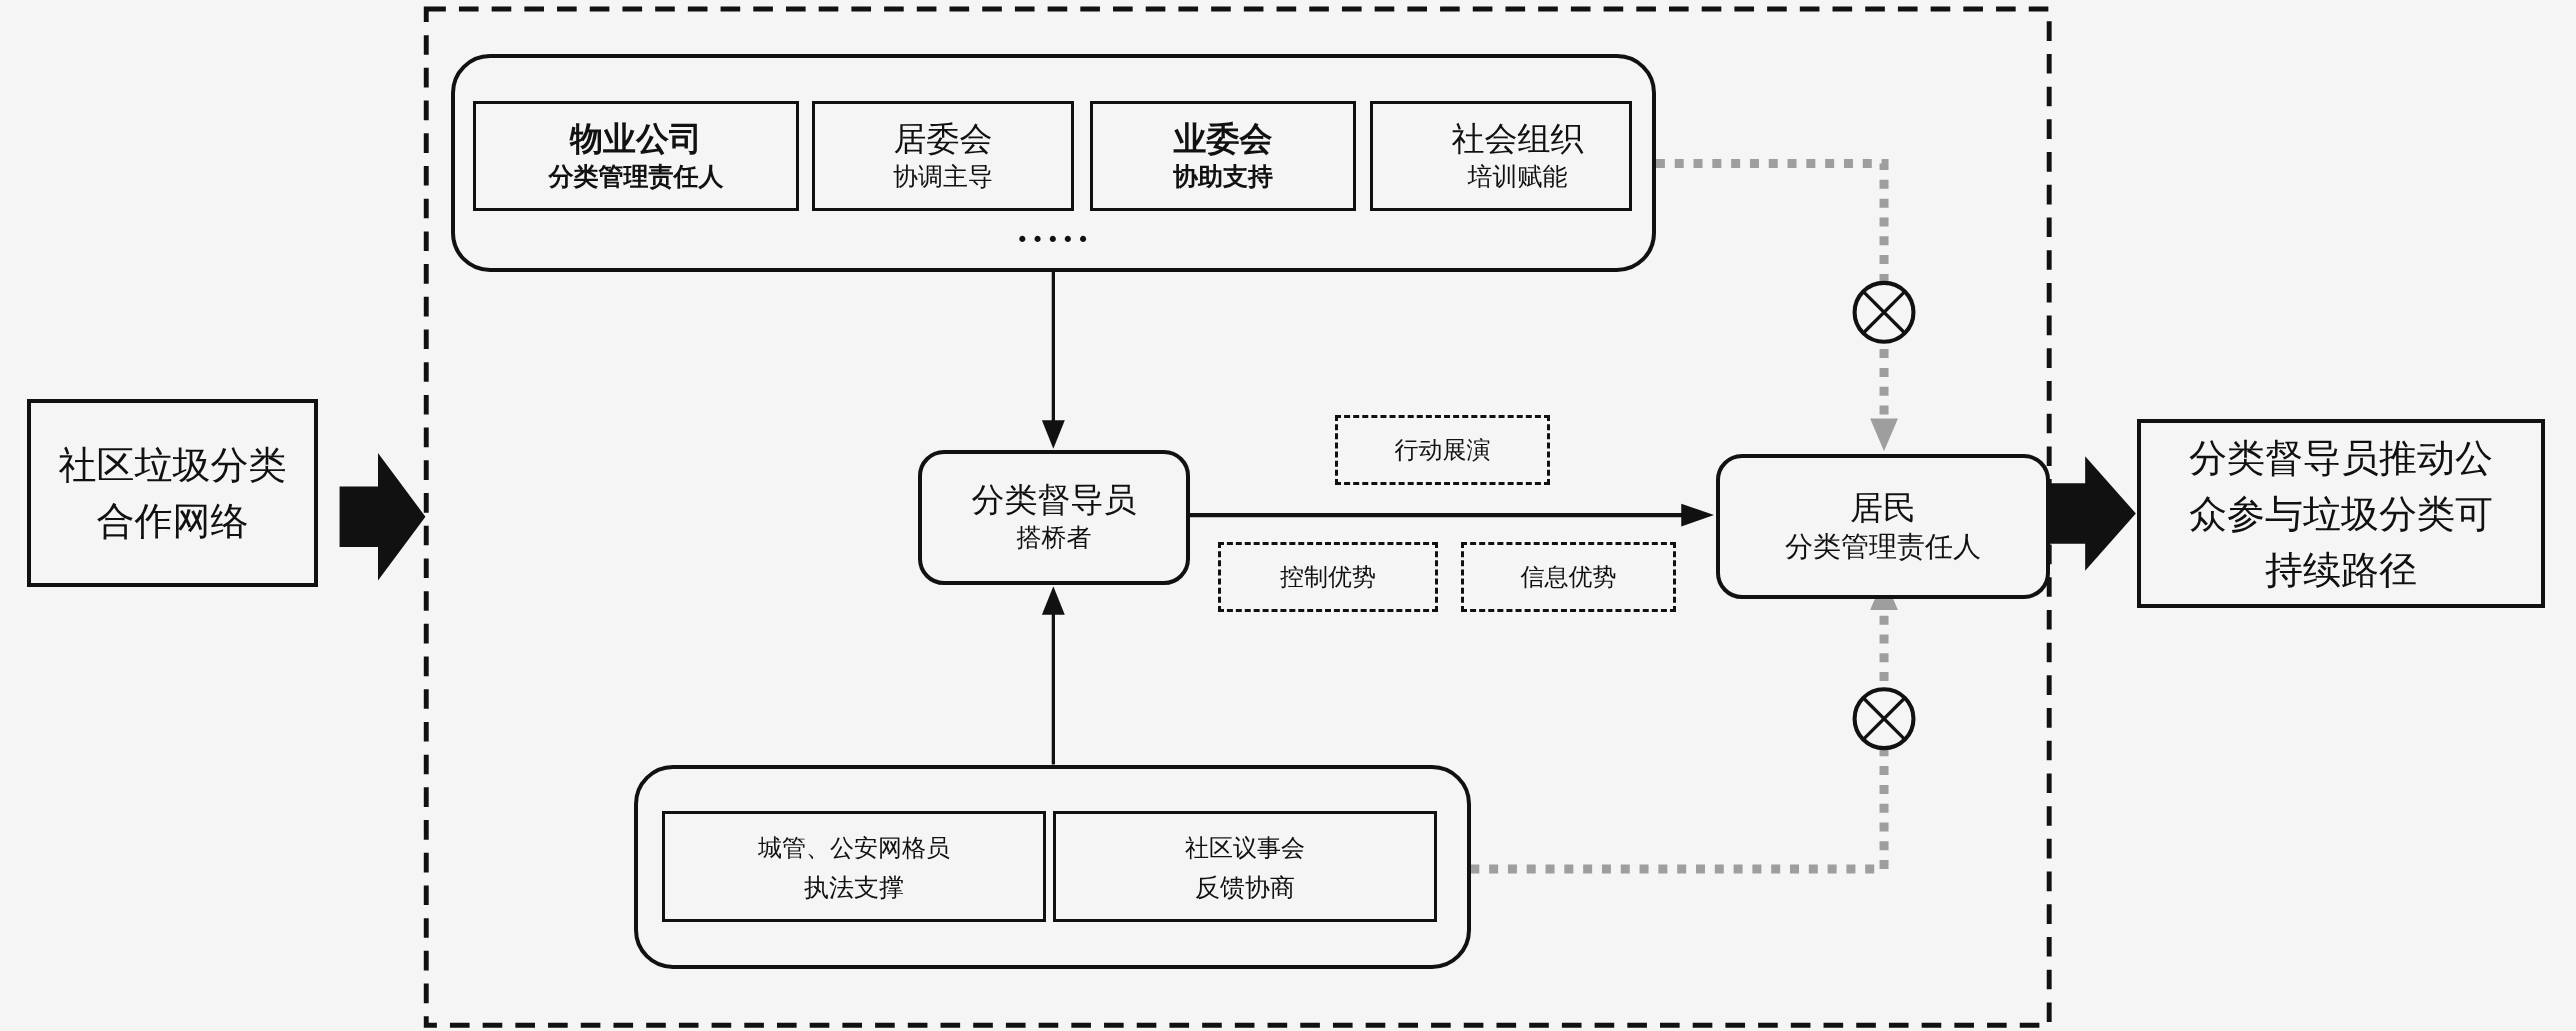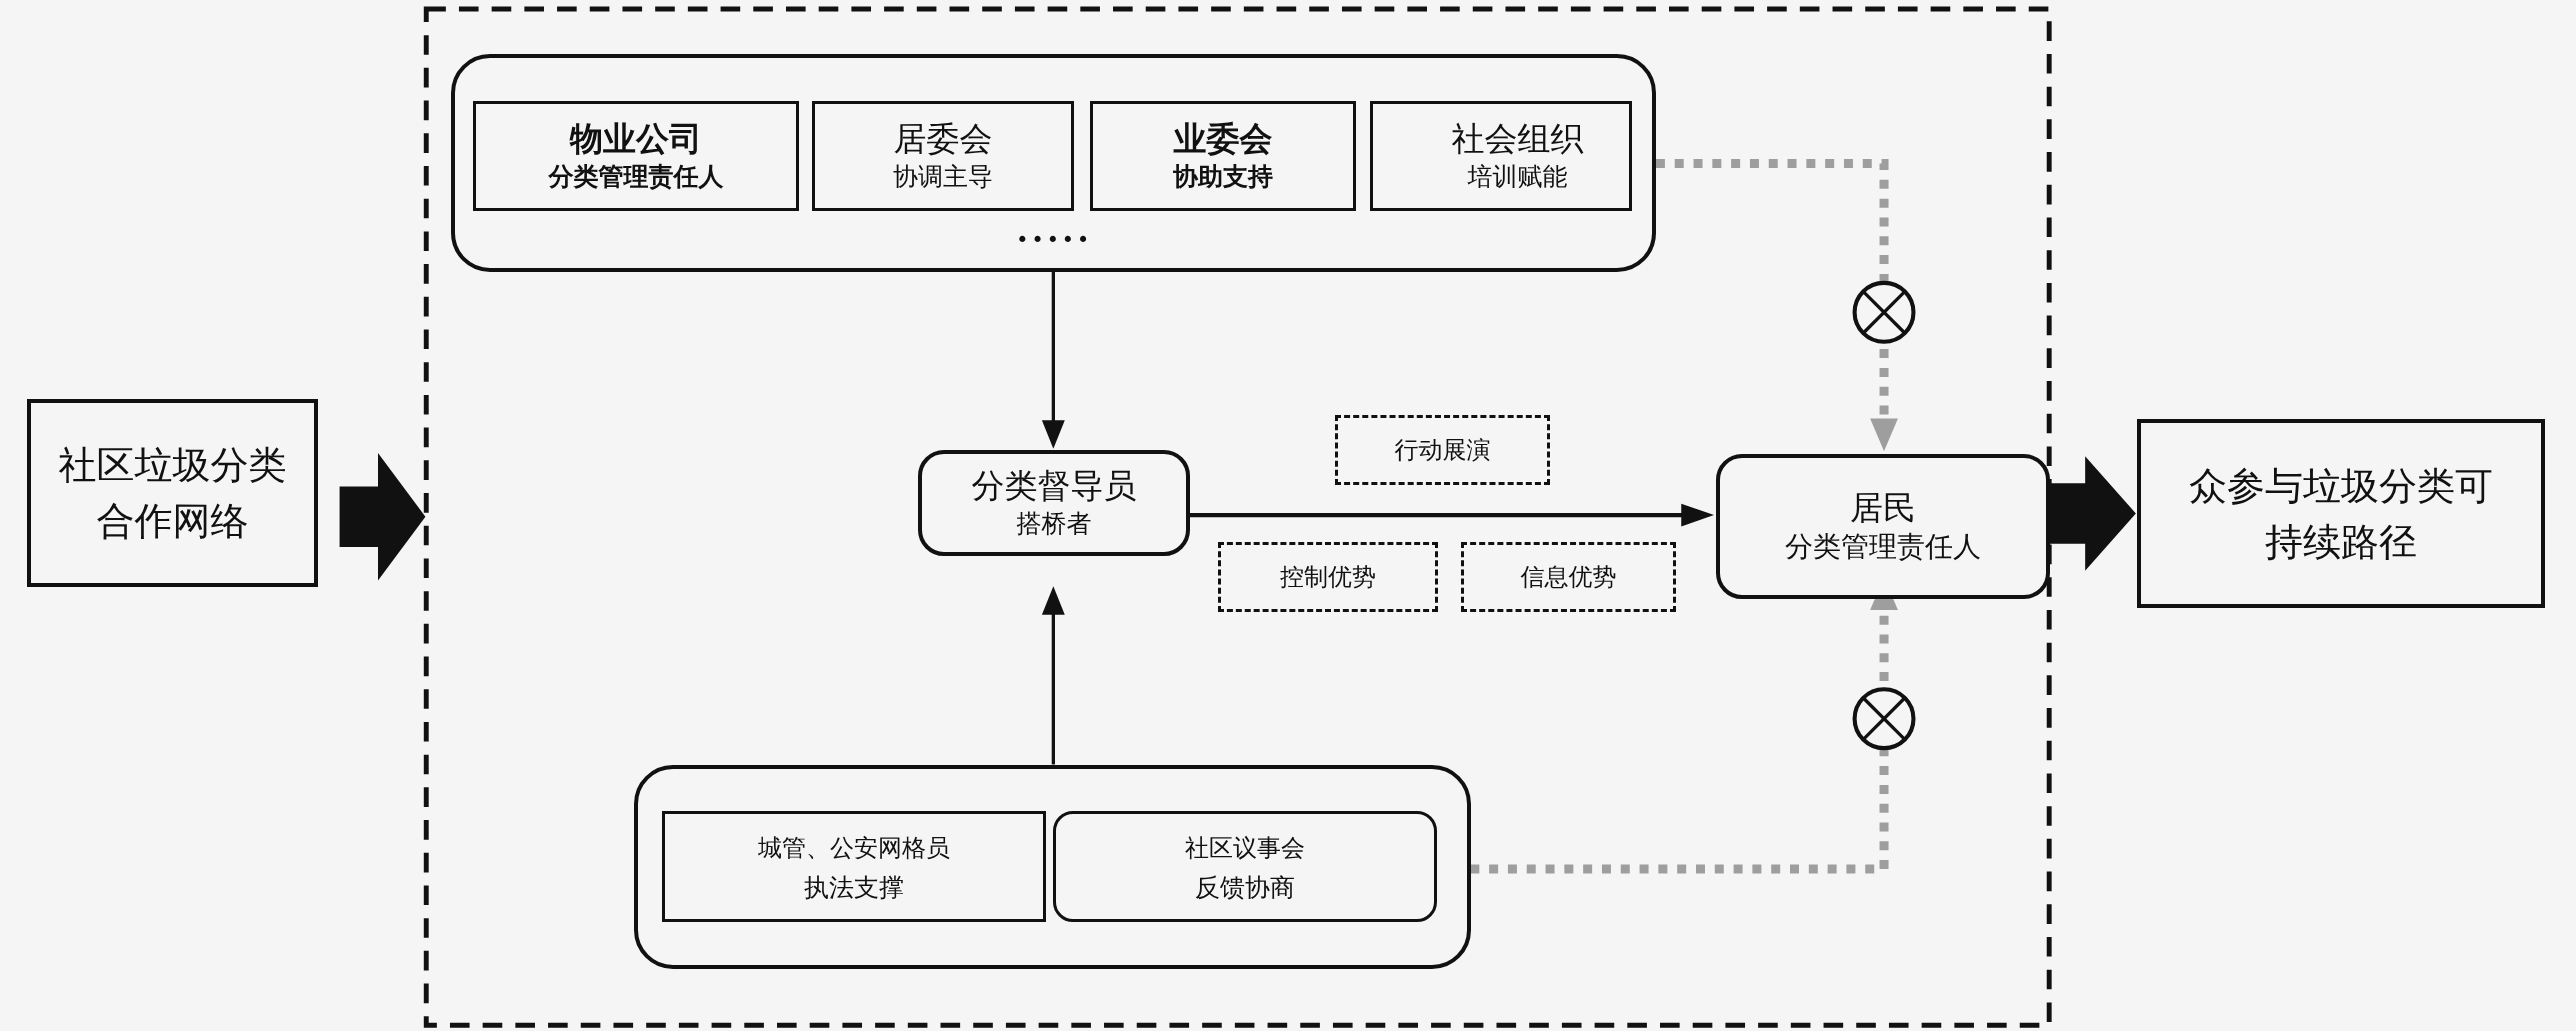--- a/index.html
+++ b/index.html
@@ -116,44 +116,45 @@
     <div class="title-md">业委会</div>
     <div class="role-sm">协助支持</div>
   </div>
   <div class="box thin" style="left:1370px; top:101px; width:262px; height:110px;padding-left:33px;">
     <div class="title-md">社会组织</div>
     <div class="role-sm">培训赋能</div>
   </div>
 
   <div class="ellipsis" style="left:972px; top:219px; width:164px; height:41px; line-height:41px;">·····</div>
 
-  <div class="box round-md" style="left:918px; top:450px; width:272px; height:106px;">
+  <div class="box round-md" style="left:918px; top:450px; width:272px; height:135px;">
     <div class="title-md">分类督导员</div>
     <div class="role-sm">搭桥者</div>
   </div>
 
   <div class="box round-md" style="left:1716px; top:454px; width:334px; height:145px;">
     <div class="title-md">居民</div>
     <div class="role-md">分类管理责任人</div>
   </div>
 
   <div class="dashed-label" style="left:1335px; top:415px; width:215px; height:70px;">行动展演</div>
   <div class="dashed-label" style="left:1218px; top:542px; width:220px; height:70px;">控制优势</div>
   <div class="dashed-label" style="left:1461px; top:542px; width:215px; height:70px;">信息优势</div>
 
   <div class="box round-lg" style="left:634px; top:765px; width:837px; height:204px;"></div>
 
   <div class="box thin" style="left:662px; top:811px; width:384px; height:111px;">
     <div class="title-bm">城管、公安网格员</div>
     <div class="role-sm">执法支撑</div>
   </div>
-  <div class="box thin" style="left:1053px; top:811px; width:384px; height:111px;border-radius:20px;">
+  <div class="box thin" style="left:1053px; top:811px; width:384px; height:111px;">
     <div class="title-bm">社区议事会</div>
     <div class="role-sm">反馈协商</div>
   </div>
 
   <div class="box title-lg" style="left:2137px; top:419px; width:408px; height:189px;">
+    <div>分类督导员推动公</div>
     <div>众参与垃圾分类可</div>
     <div>持续路径</div>
   </div>
 
 </div>
 
 
 </body></html>

